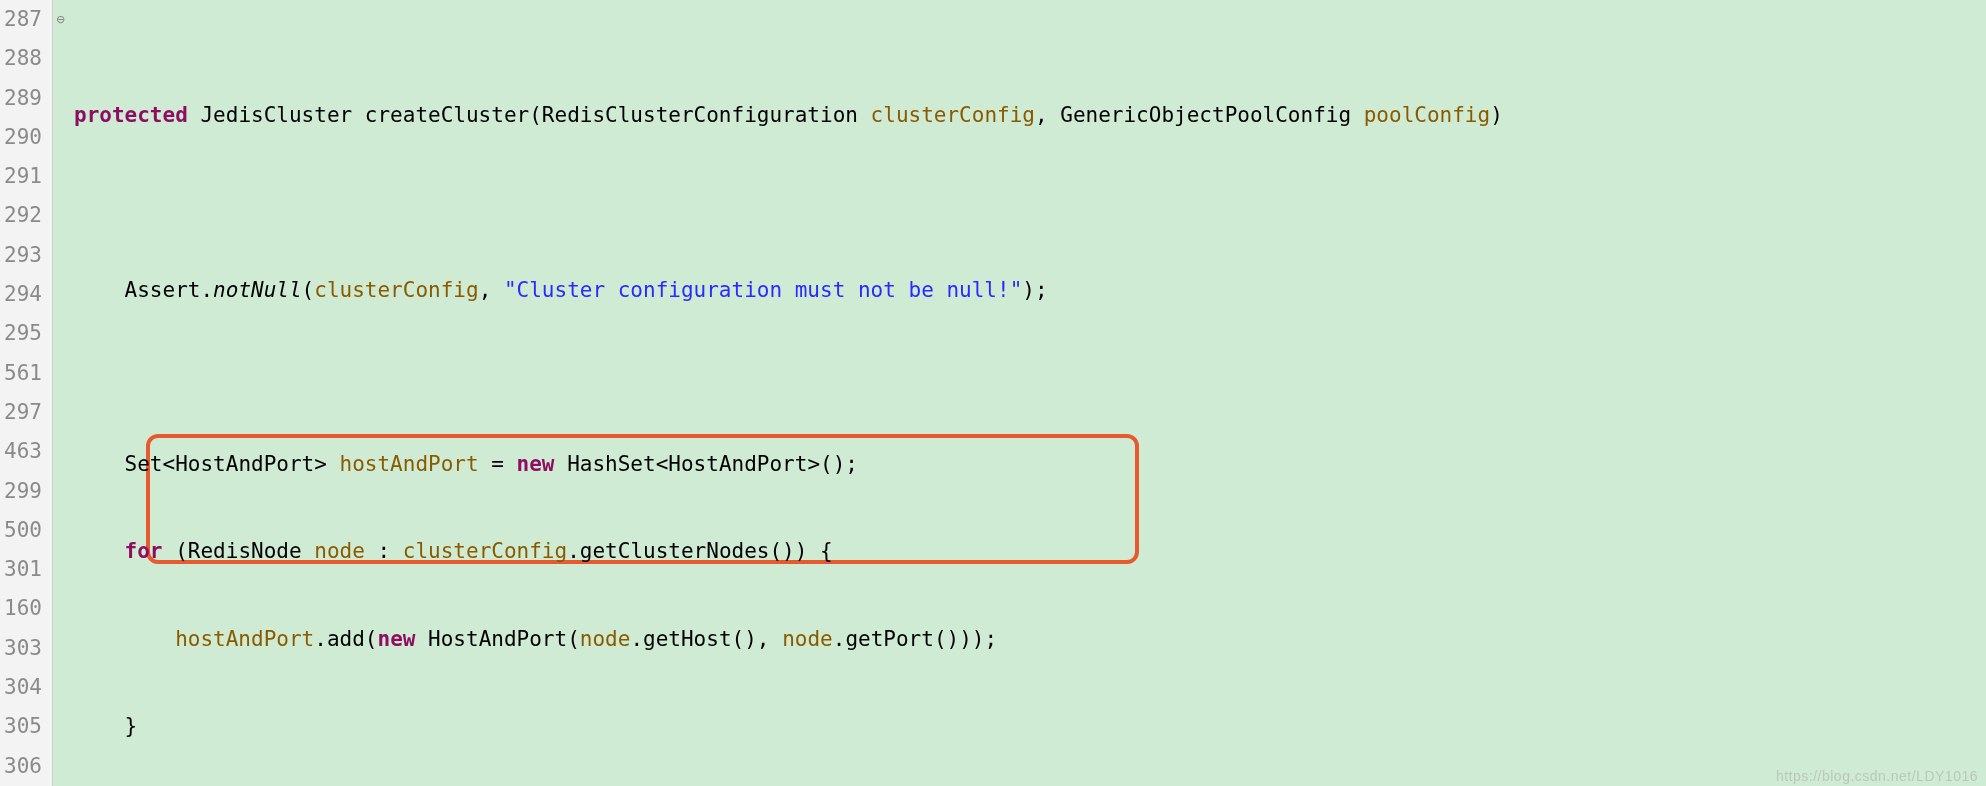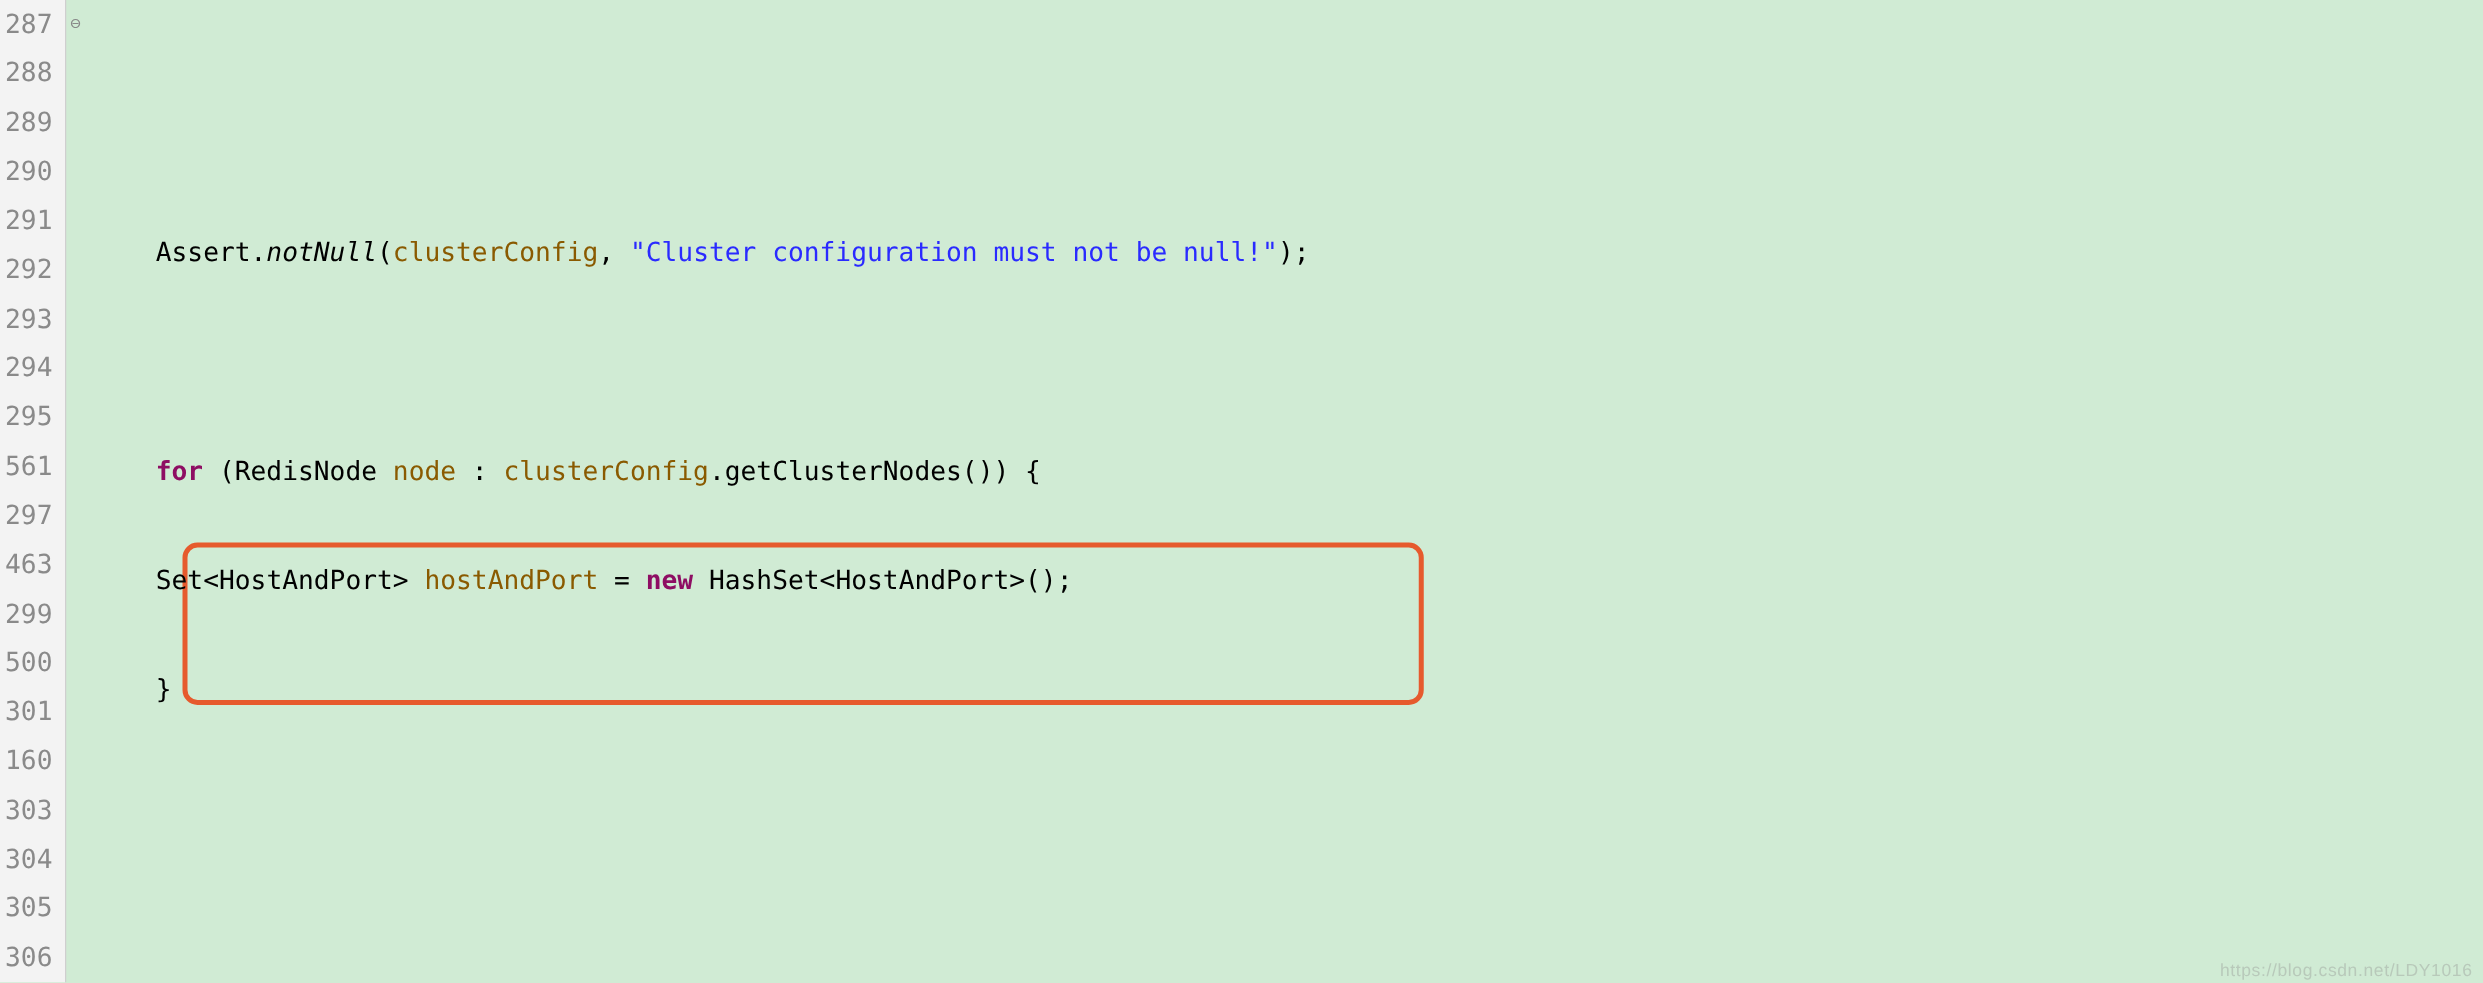--- a/index.html
+++ b/index.html
@@ -87,25 +87,27 @@
   <div>306</div>
 </div>
 
 <div class="fold-col">
   <div class="fold">⊖</div>
 </div>
 
 <div class="code">
   <div class="highlight-box" style="top:434px;left:78px;width:993px;height:130px;"></div>
 
+  <div class="line"><span class="kw">protected</span> <span class="type">JedisCluster</span> <span>createCluster</span>(<span class="type">RedisClusterConfiguration</span> <span class="field">clusterConfig</span>, <span class="type">GenericObjectPoolConfig</span> <span class="field">poolConfig</span>)</div>
   <div class="line"></div>
   <div class="line">    <span>Assert</span>.<span class="method-italic">notNull</span>(<span class="field">clusterConfig</span>, <span class="str">"Cluster configuration must not be null!"</span>);</div>
   <div class="line"></div>
+  <div class="line">    <span>Set</span>&lt;<span>HostAndPort</span>&gt; <span class="field">hostAndPort</span> = <span class="kw">new</span> <span>HashSet</span>&lt;<span>HostAndPort</span>&gt;();</div>
   <div class="line">    <span class="kw">for</span> (<span>RedisNode</span> <span class="field">node</span> : <span class="field">clusterConfig</span>.<span>getClusterNodes</span>()) {</div>
-  <div class="line">    <span>Set</span>&lt;<span>HostAndPort</span>&gt; <span class="field">hostAndPort</span> = <span class="kw">new</span> <span>HashSet</span>&lt;<span>HostAndPort</span>&gt;();</div>
+  <div class="line">        <span class="field">hostAndPort</span>.<span>add</span>(<span class="kw">new</span> <span>HostAndPort</span>(<span class="field">node</span>.<span>getHost</span>(), <span class="field">node</span>.<span>getPort</span>()));</div>
   <div class="line">    <span>}</span></div>
   
   
   
   
   
   
   
   
   

